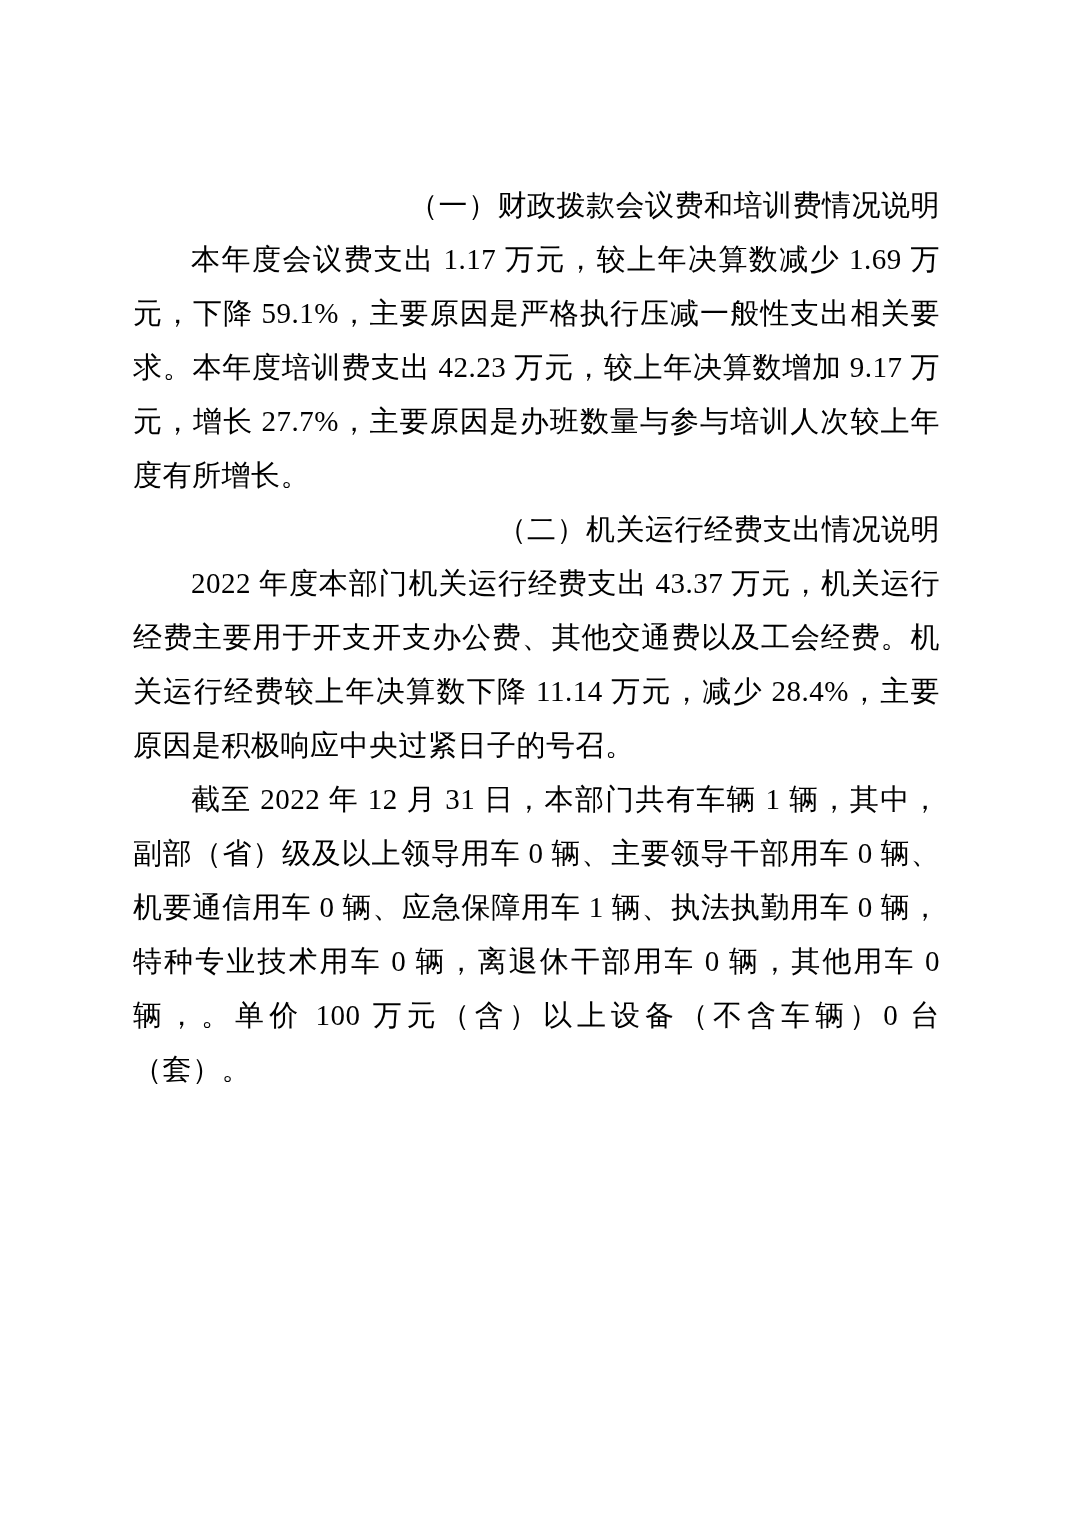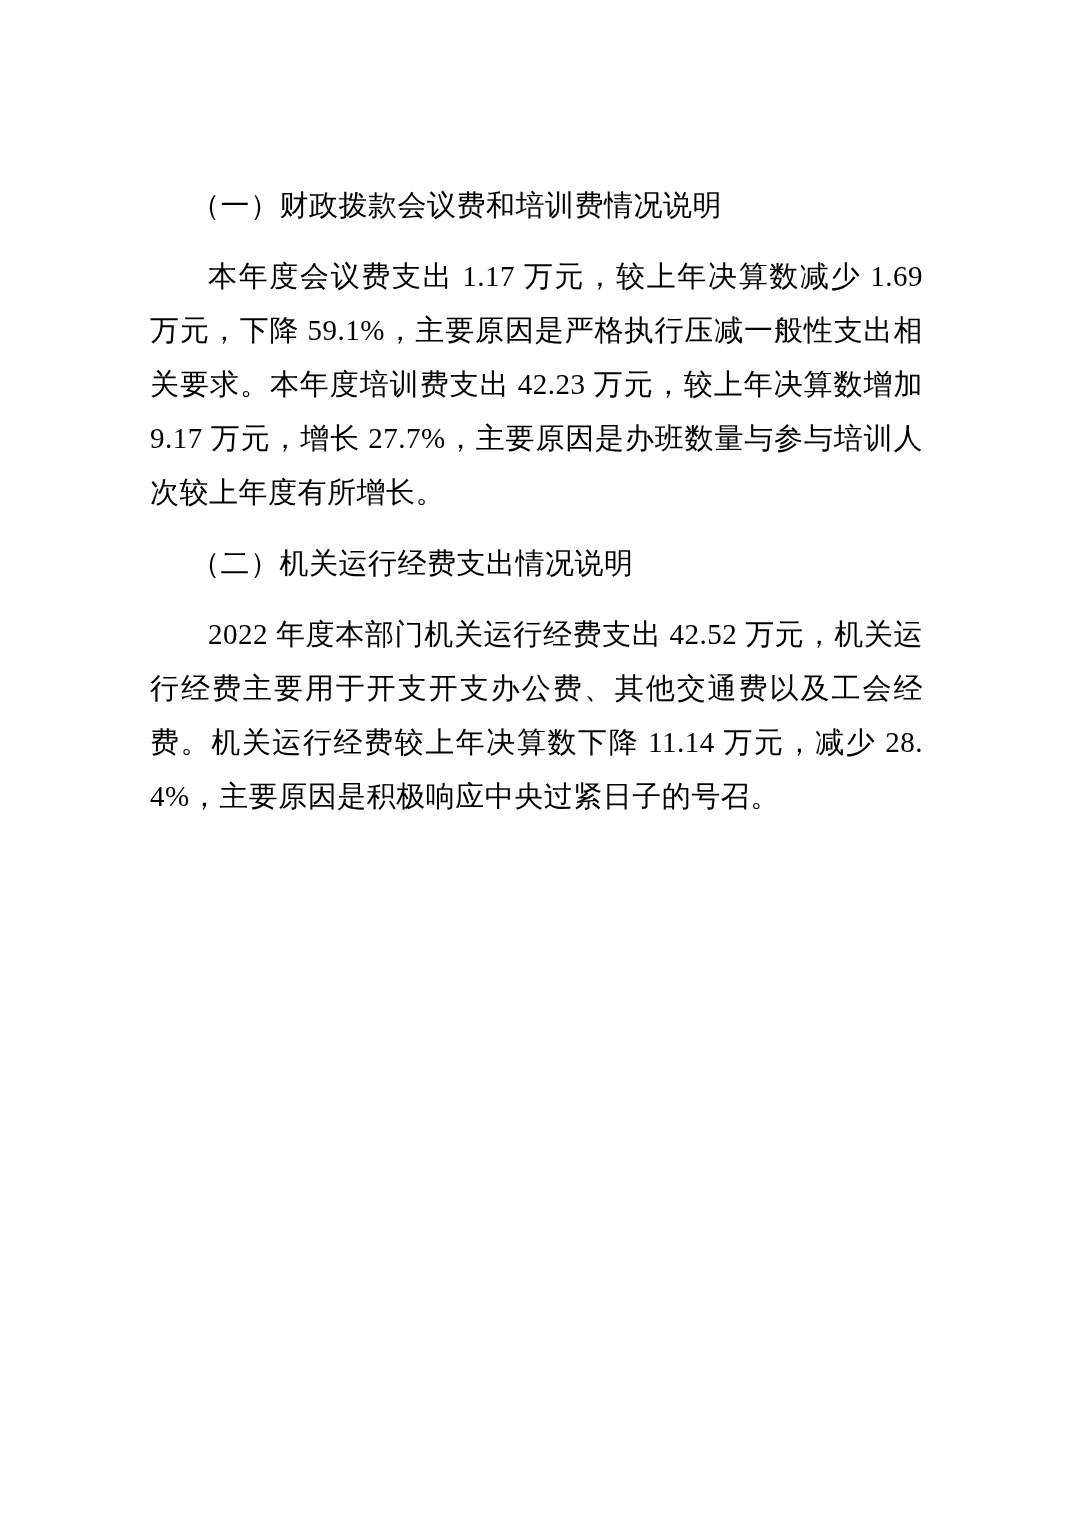--- a/index.html
+++ b/index.html
@@ -26,43 +26,45 @@
     padding: 0;
   }
   .section-heading {
     margin: 0;
     padding: 0;
     font-size: 29px;
     font-weight: normal;
     text-indent: 2em;
     letter-spacing: 0.5px;
     white-space: nowrap;
+    text-align: right;
   }
   .section-body {
-    margin: 17px;
+    margin: 0;
     padding: 0;
     text-indent: 2em;
     text-align: justify;
     text-justify: inter-ideograph;
     letter-spacing: 0.5px;
     word-break: break-all;
   }
 </style>
 </head>
 <body>
 
 <div class="page">
 
   <section class="doc-section">
     <h3 class="section-heading">（一）财政拨款会议费和培训费情况说明</h3>
     <p class="section-body">本年度会议费支出 1.17 万元，较上年决算数减少 1.69 万元，下降 59.1%，主要原因是严格执行压减一般性支出相关要求。本年度培训费支出 42.23 万元，较上年决算数增加 9.17 万元，增长 27.7%，主要原因是办班数量与参与培训人次较上年度有所增长。</p>
   </section>
 
   <section class="doc-section">
     <h3 class="section-heading">（二）机关运行经费支出情况说明</h3>
-    <p class="section-body">2022 年度本部门机关运行经费支出 42.52 万元，机关运行经费主要用于开支开支办公费、其他交通费以及工会经费。机关运行经费较上年决算数下降 11.14 万元，减少 28.4%，主要原因是积极响应中央过紧日子的号召。</p>
+    <p class="section-body">2022 年度本部门机关运行经费支出 43.37 万元，机关运行经费主要用于开支开支办公费、其他交通费以及工会经费。机关运行经费较上年决算数下降 11.14 万元，减少 28.4%，主要原因是积极响应中央过紧日子的号召。</p>
   </section>
 
   <section class="doc-section">
+    <p class="section-body">截至 2022 年 12 月 31 日，本部门共有车辆 1 辆，其中，副部（省）级及以上领导用车 0 辆、主要领导干部用车 0 辆、机要通信用车 0 辆、应急保障用车 1 辆、执法执勤用车 0 辆，特种专业技术用车 0 辆，离退休干部用车 0 辆，其他用车 0 辆，。单价 100 万元（含）以上设备（不含车辆）0 台（套）。</p>
   </section>
 
 
 </div>
 
 </body></html>

